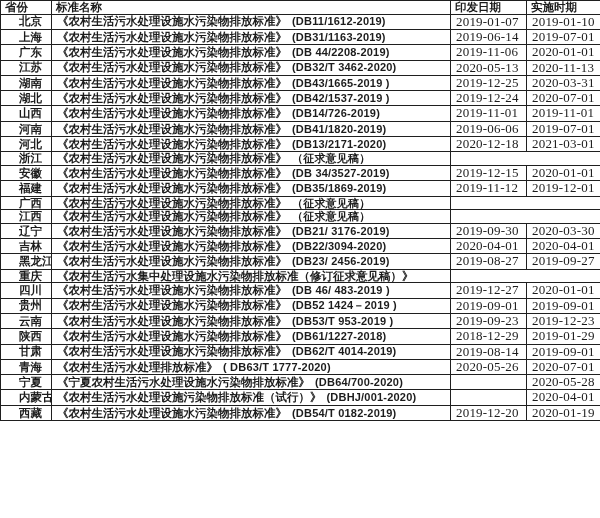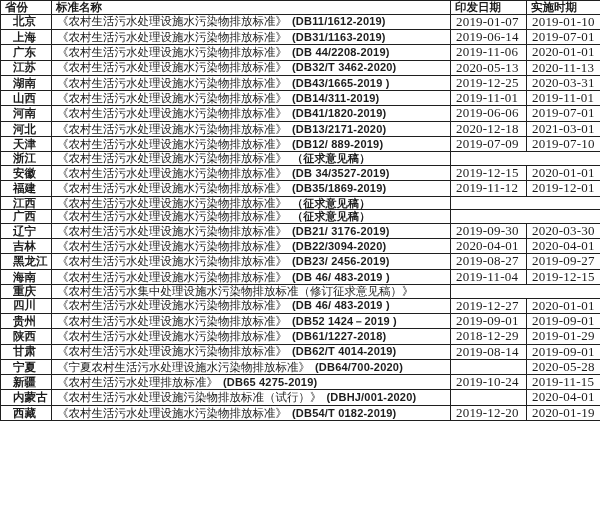--- a/index.html
+++ b/index.html
@@ -35,27 +35,27 @@
     line-height: 1.1;
   }
   th {
     font-weight: bold;
     font-size: 11.5px;
     padding-left: 4px;
   }
   td.prov {
     font-weight: bold;
     font-size: 11.5px;
-    padding-left: 12px;
+    padding-left: 18px;
   }
   td.name {
     padding-left: 5px;
   }
   td.name .cn {
-    font-weight: normal;
+    font-weight: bold;
     font-size: 11.5px;
   }
   td.name .code {
     font-weight: bold;
     font-size: 11px;
     margin-left: 5px;
     letter-spacing: 0.2px;
   }
   td.date {
     font-size: 13px;
@@ -108,67 +108,67 @@
           <td class="date">2020-05-13</td>
           <td class="date">2020-11-13</td>
         </tr>
         <tr>
           <td class="prov">湖南</td>
           <td class="name"><span class="cn">《农村生活污水处理设施水污染物排放标准》</span><span class="code">(DB43/1665-2019 )</span></td>
           <td class="date">2019-12-25</td>
           <td class="date">2020-03-31</td>
         </tr>
         <tr>
+          <td class="prov">湖北</td>
+          <td class="name"><span class="cn">《农村生活污水处理设施水污染物排放标准》</span><span class="code">(DB42/1537-2019 )</span></td>
+          <td class="date">2019-12-24</td>
+          <td class="date">2020-07-01</td>
+        </tr>
+        <tr>
           <td class="prov">山西</td>
-          <td class="name"><span class="cn">《农村生活污水处理设施水污染物排放标准》</span><span class="code">(DB14/311-2019)</span></td>
+          <td class="name"><span class="cn">《农村生活污水处理设施水污染物排放标准》</span><span class="code">(DB14/726-2019)</span></td>
           <td class="date">2019-11-01</td>
           <td class="date">2019-11-01</td>
         </tr>
         <tr>
           <td class="prov">河南</td>
           <td class="name"><span class="cn">《农村生活污水处理设施水污染物排放标准》</span><span class="code">(DB41/1820-2019)</span></td>
           <td class="date">2019-06-06</td>
           <td class="date">2019-07-01</td>
         </tr>
         <tr>
           <td class="prov">河北</td>
           <td class="name"><span class="cn">《农村生活污水处理设施水污染物排放标准》</span><span class="code">(DB13/2171-2020)</span></td>
           <td class="date">2020-12-18</td>
           <td class="date">2021-03-01</td>
         </tr>
         <tr>
-          <td class="prov">天津</td>
-          <td class="name"><span class="cn">《农村生活污水处理设施水污染物排放标准》</span><span class="code">(DB12/ 889-2019)</span></td>
-          <td class="date">2019-07-09</td>
-          <td class="date">2019-07-10</td>
-        </tr>
-        <tr>
           <td class="prov">浙江</td>
           <td class="name"><span class="cn">《农村生活污水处理设施水污染物排放标准》</span><span class="code cn">（征求意见稿）</span></td>
           <td colspan="2" class="date"></td>
         </tr>
         <tr>
           <td class="prov">安徽</td>
           <td class="name"><span class="cn">《农村生活污水处理设施水污染物排放标准》</span><span class="code">(DB 34/3527-2019)</span></td>
           <td class="date">2019-12-15</td>
           <td class="date">2020-01-01</td>
         </tr>
         <tr>
           <td class="prov">福建</td>
           <td class="name"><span class="cn">《农村生活污水处理设施水污染物排放标准》</span><span class="code">(DB35/1869-2019)</span></td>
           <td class="date">2019-11-12</td>
           <td class="date">2019-12-01</td>
         </tr>
         <tr>
+          <td class="prov">广西</td>
+          <td class="name"><span class="cn">《农村生活污水处理设施水污染物排放标准》</span><span class="code cn">（征求意见稿）</span></td>
+          <td colspan="2" class="date"></td>
+        </tr>
+        <tr>
           <td class="prov">江西</td>
-          <td class="name"><span class="cn">《农村生活污水处理设施水污染物排放标准》</span><span class="code cn">（征求意见稿）</span></td>
-          <td colspan="2" class="date"></td>
-        </tr>
-        <tr>
-          <td class="prov">广西</td>
           <td class="name"><span class="cn">《农村生活污水处理设施水污染物排放标准》</span><span class="code cn">（征求意见稿）</span></td>
           <td colspan="2" class="date"></td>
         </tr>
         <tr>
           <td class="prov">辽宁</td>
           <td class="name"><span class="cn">《农村生活污水处理设施水污染物排放标准》</span><span class="code">(DB21/ 3176-2019)</span></td>
           <td class="date">2019-09-30</td>
           <td class="date">2020-03-30</td>
         </tr>
         <tr>
@@ -177,65 +177,65 @@
           <td class="date">2020-04-01</td>
           <td class="date">2020-04-01</td>
         </tr>
         <tr>
           <td class="prov">黑龙江</td>
           <td class="name"><span class="cn">《农村生活污水处理设施水污染物排放标准》</span><span class="code">(DB23/ 2456-2019)</span></td>
           <td class="date">2019-08-27</td>
           <td class="date">2019-09-27</td>
         </tr>
         <tr>
-          <td class="prov">海南</td>
-          <td class="name"><span class="cn">《农村生活污水处理设施水污染物排放标准》</span><span class="code">(DB 46/ 483-2019 )</span></td>
-          <td class="date">2019-11-04</td>
-          <td class="date">2019-12-15</td>
-        </tr>
-        <tr>
           <td class="prov">重庆</td>
           <td class="name"><span class="cn">《农村生活污水集中处理设施水污染物排放标准（修订征求意见稿）》</span></td>
           <td colspan="2" class="date"></td>
         </tr>
         <tr>
           <td class="prov">四川</td>
           <td class="name"><span class="cn">《农村生活污水处理设施水污染物排放标准》</span><span class="code">(DB 46/ 483-2019 )</span></td>
           <td class="date">2019-12-27</td>
           <td class="date">2020-01-01</td>
         </tr>
         <tr>
           <td class="prov">贵州</td>
           <td class="name"><span class="cn">《农村生活污水处理设施水污染物排放标准》</span><span class="code">(DB52 1424－2019 )</span></td>
           <td class="date">2019-09-01</td>
           <td class="date">2019-09-01</td>
         </tr>
         <tr>
+          <td class="prov">云南</td>
+          <td class="name"><span class="cn">《农村生活污水处理设施水污染物排放标准》</span><span class="code">(DB53/T 953-2019 )</span></td>
+          <td class="date">2019-09-23</td>
+          <td class="date">2019-12-23</td>
+        </tr>
+        <tr>
           <td class="prov">陕西</td>
           <td class="name"><span class="cn">《农村生活污水处理设施水污染物排放标准》</span><span class="code">(DB61/1227-2018)</span></td>
           <td class="date">2018-12-29</td>
           <td class="date">2019-01-29</td>
         </tr>
         <tr>
           <td class="prov">甘肃</td>
           <td class="name"><span class="cn">《农村生活污水处理设施水污染物排放标准》</span><span class="code">(DB62/T 4014-2019)</span></td>
           <td class="date">2019-08-14</td>
           <td class="date">2019-09-01</td>
         </tr>
         <tr>
+          <td class="prov">青海</td>
+          <td class="name"><span class="cn">《农村生活污水处理排放标准》</span><span class="code">( DB63/T 1777-2020)</span></td>
+          <td class="date">2020-05-26</td>
+          <td class="date">2020-07-01</td>
+        </tr>
+        <tr>
           <td class="prov">宁夏</td>
           <td class="name"><span class="cn">《宁夏农村生活污水处理设施水污染物排放标准》</span><span class="code">(DB64/700-2020)</span></td>
           <td class="date"></td>
           <td class="date">2020-05-28</td>
-        </tr>
-        <tr>
-          <td class="prov">新疆</td>
-          <td class="name"><span class="cn">《农村生活污水处理排放标准》</span><span class="code">(DB65 4275-2019)</span></td>
-          <td class="date">2019-10-24</td>
-          <td class="date">2019-11-15</td>
         </tr>
         <tr>
           <td class="prov">内蒙古</td>
           <td class="name"><span class="cn">《农村生活污水处理设施污染物排放标准（试行）》</span><span class="code">(DBHJ/001-2020)</span></td>
           <td class="date"></td>
           <td class="date">2020-04-01</td>
         </tr>
         <tr>
           <td class="prov">西藏</td>
           <td class="name"><span class="cn">《农村生活污水处理设施水污染物排放标准》</span><span class="code">(DB54/T 0182-2019)</span></td>

